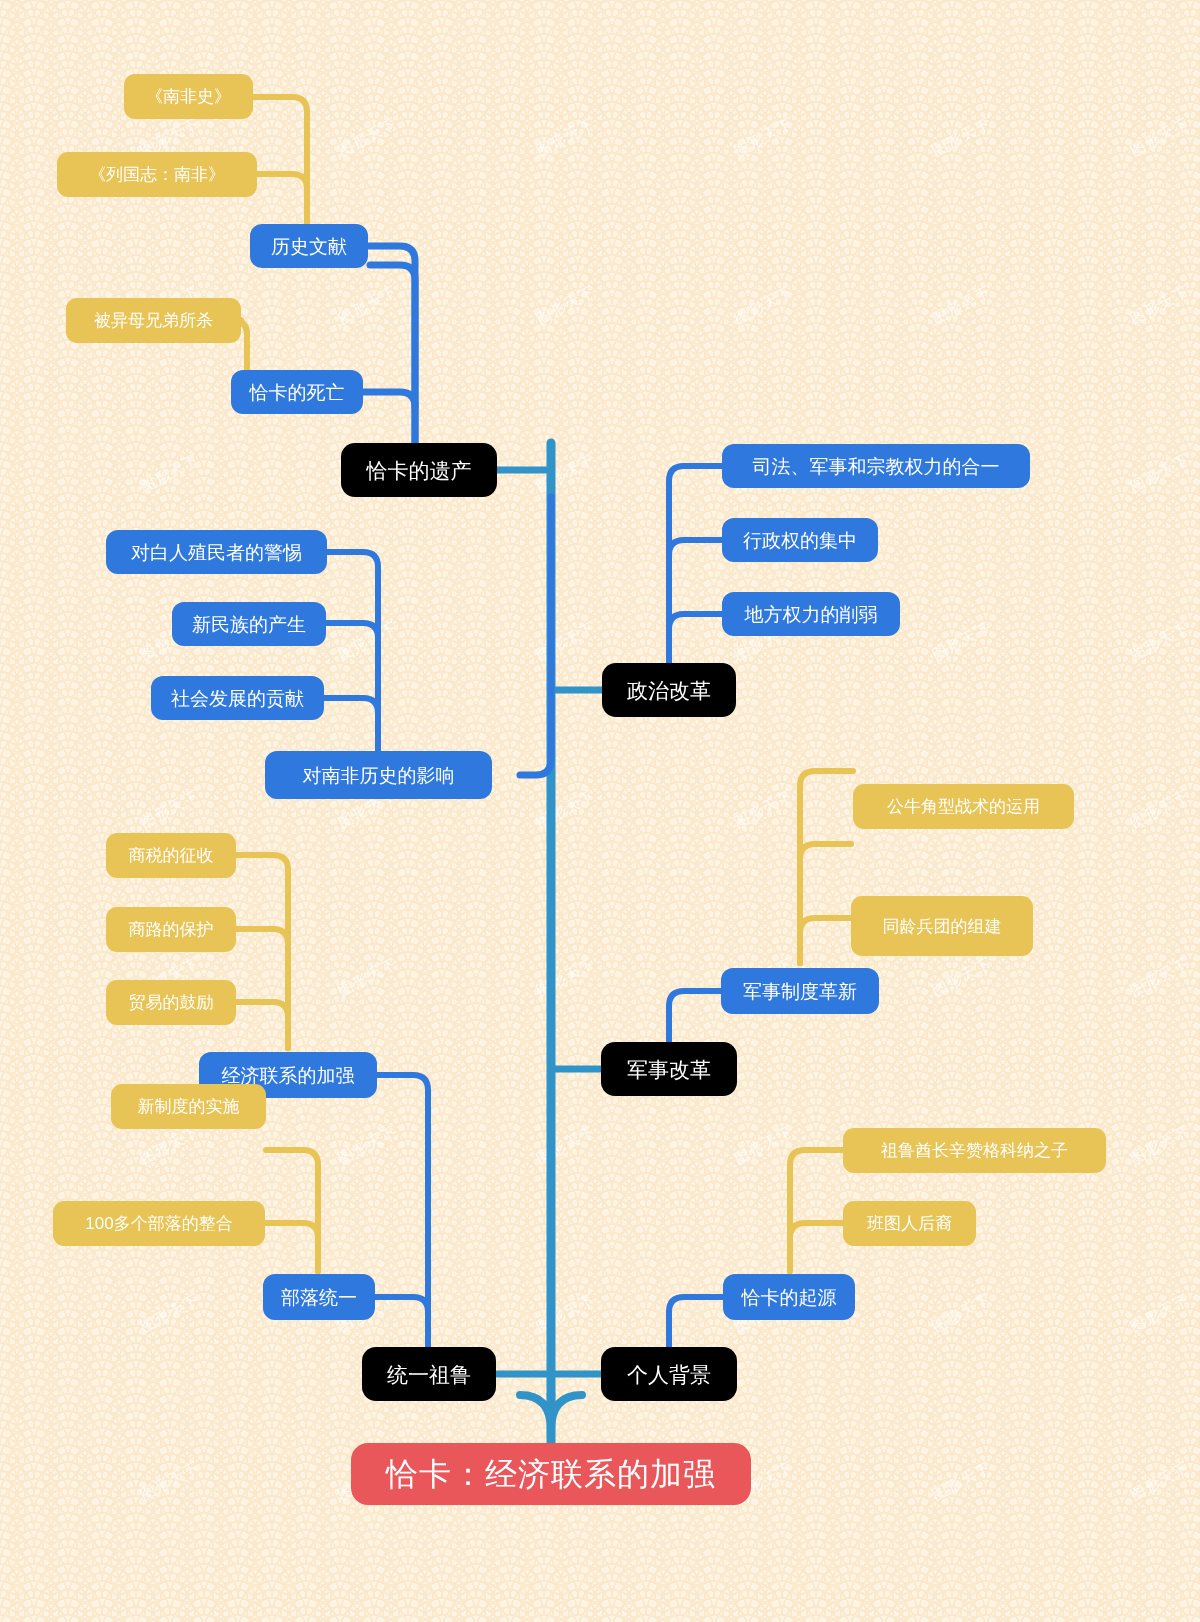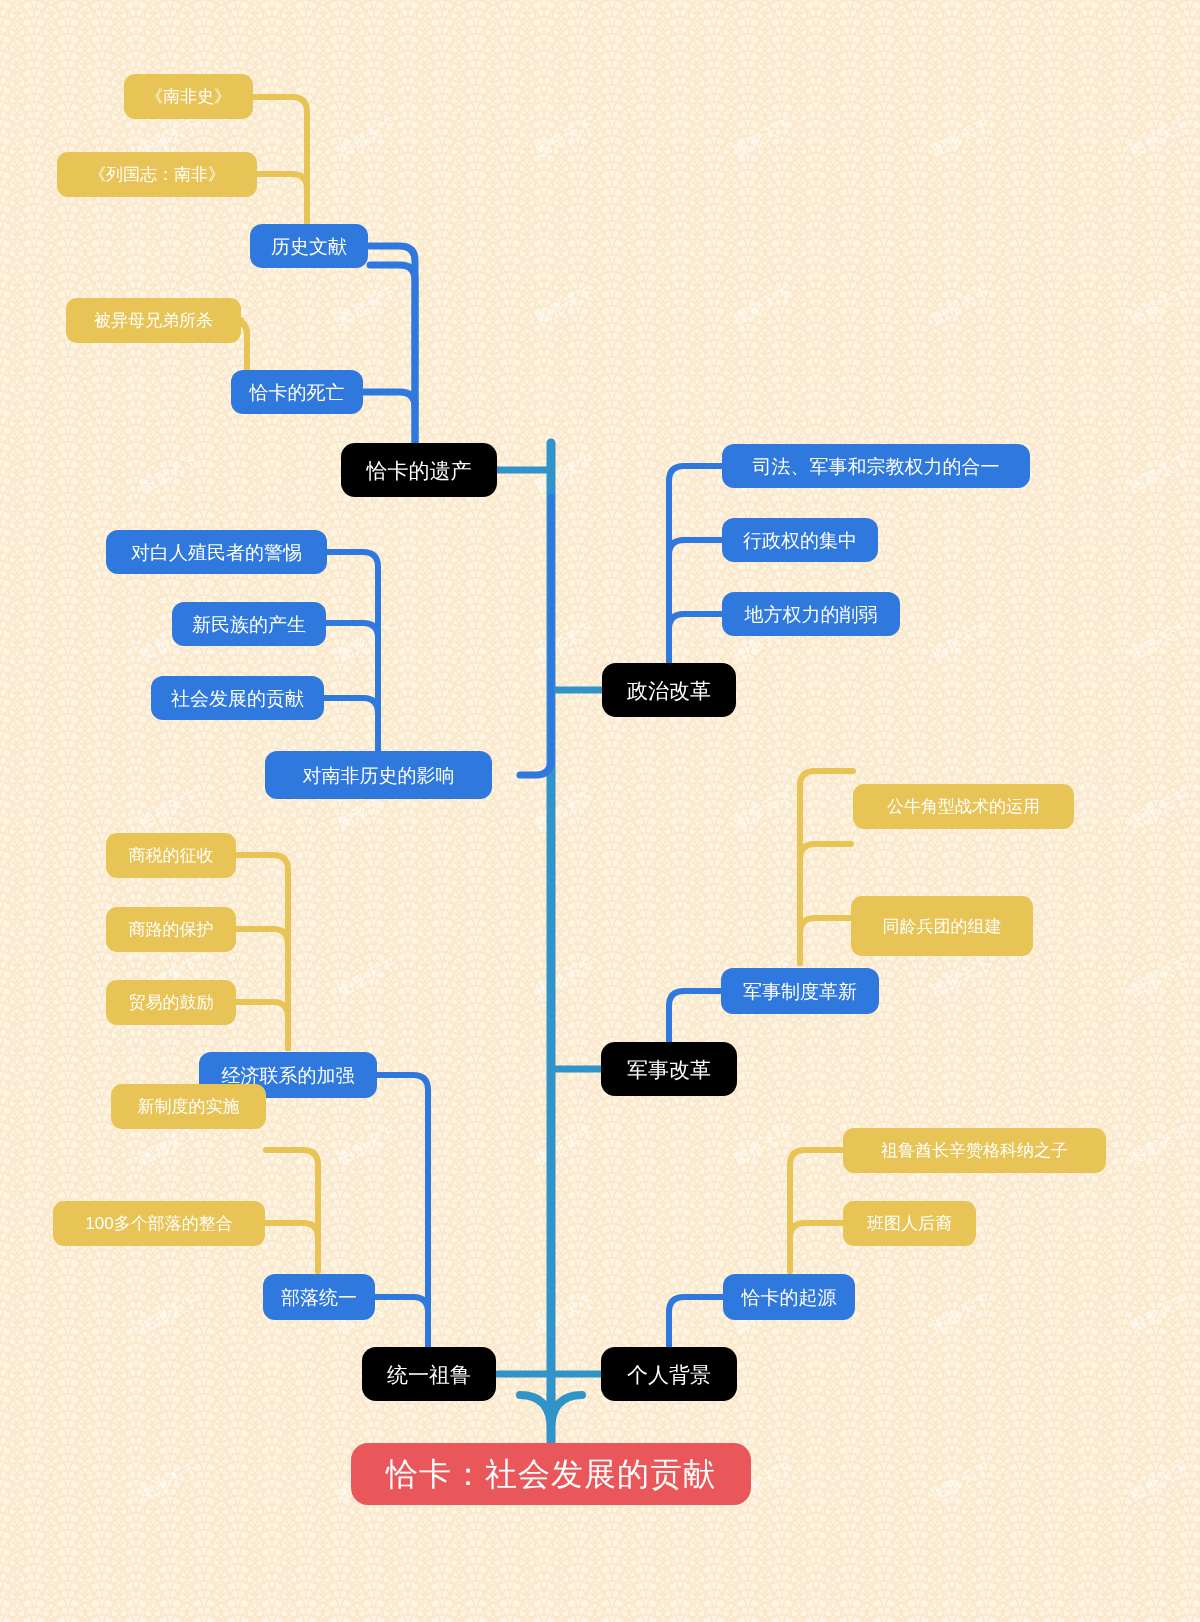--- a/index.html
+++ b/index.html
@@ -192,21 +192,21 @@
       <path d="M318,1271 L318,1165 Q318,1150 303,1150 L266,1150" stroke="#e8c456" stroke-width="6"></path>
       <path d="M318,1271 L318,1238 Q318,1223 303,1223 L265,1223" stroke="#e8c456" stroke-width="6"></path>
 
       <path d="M669,1347 L669,1312 Q669,1297 684,1297 L723,1297" stroke="#2f78dd" stroke-width="6"></path>
 
       <path d="M790,1271 L790,1165 Q790,1150 805,1150 L843,1150" stroke="#e8c456" stroke-width="6"></path>
       <path d="M790,1271 L790,1238 Q790,1223 805,1223 L844,1223" stroke="#e8c456" stroke-width="6"></path>
     </g>
   </svg>
 
-  <div class="node n-root" style="left:351px;top:1443px;width:400px;height:62px;">恰卡：社会发展的贡献</div>
+  <div class="node n-root" style="left:351px;top:1443px;width:400px;height:62px;">恰卡：经济联系的加强</div>
 
   <div class="node n-l2" style="left:341px;top:443px;width:156px;height:54px;">恰卡的遗产</div>
 
   <div class="node n-l2" style="left:602px;top:663px;width:134px;height:54px;">政治改革</div>
 
   <div class="node n-l2" style="left:601px;top:1042px;width:136px;height:54px;">军事改革</div>
 
   <div class="node n-l2" style="left:362px;top:1347px;width:134px;height:54px;">统一祖鲁</div>
 
   <div class="node n-l2" style="left:601px;top:1347px;width:136px;height:54px;">个人背景</div>

